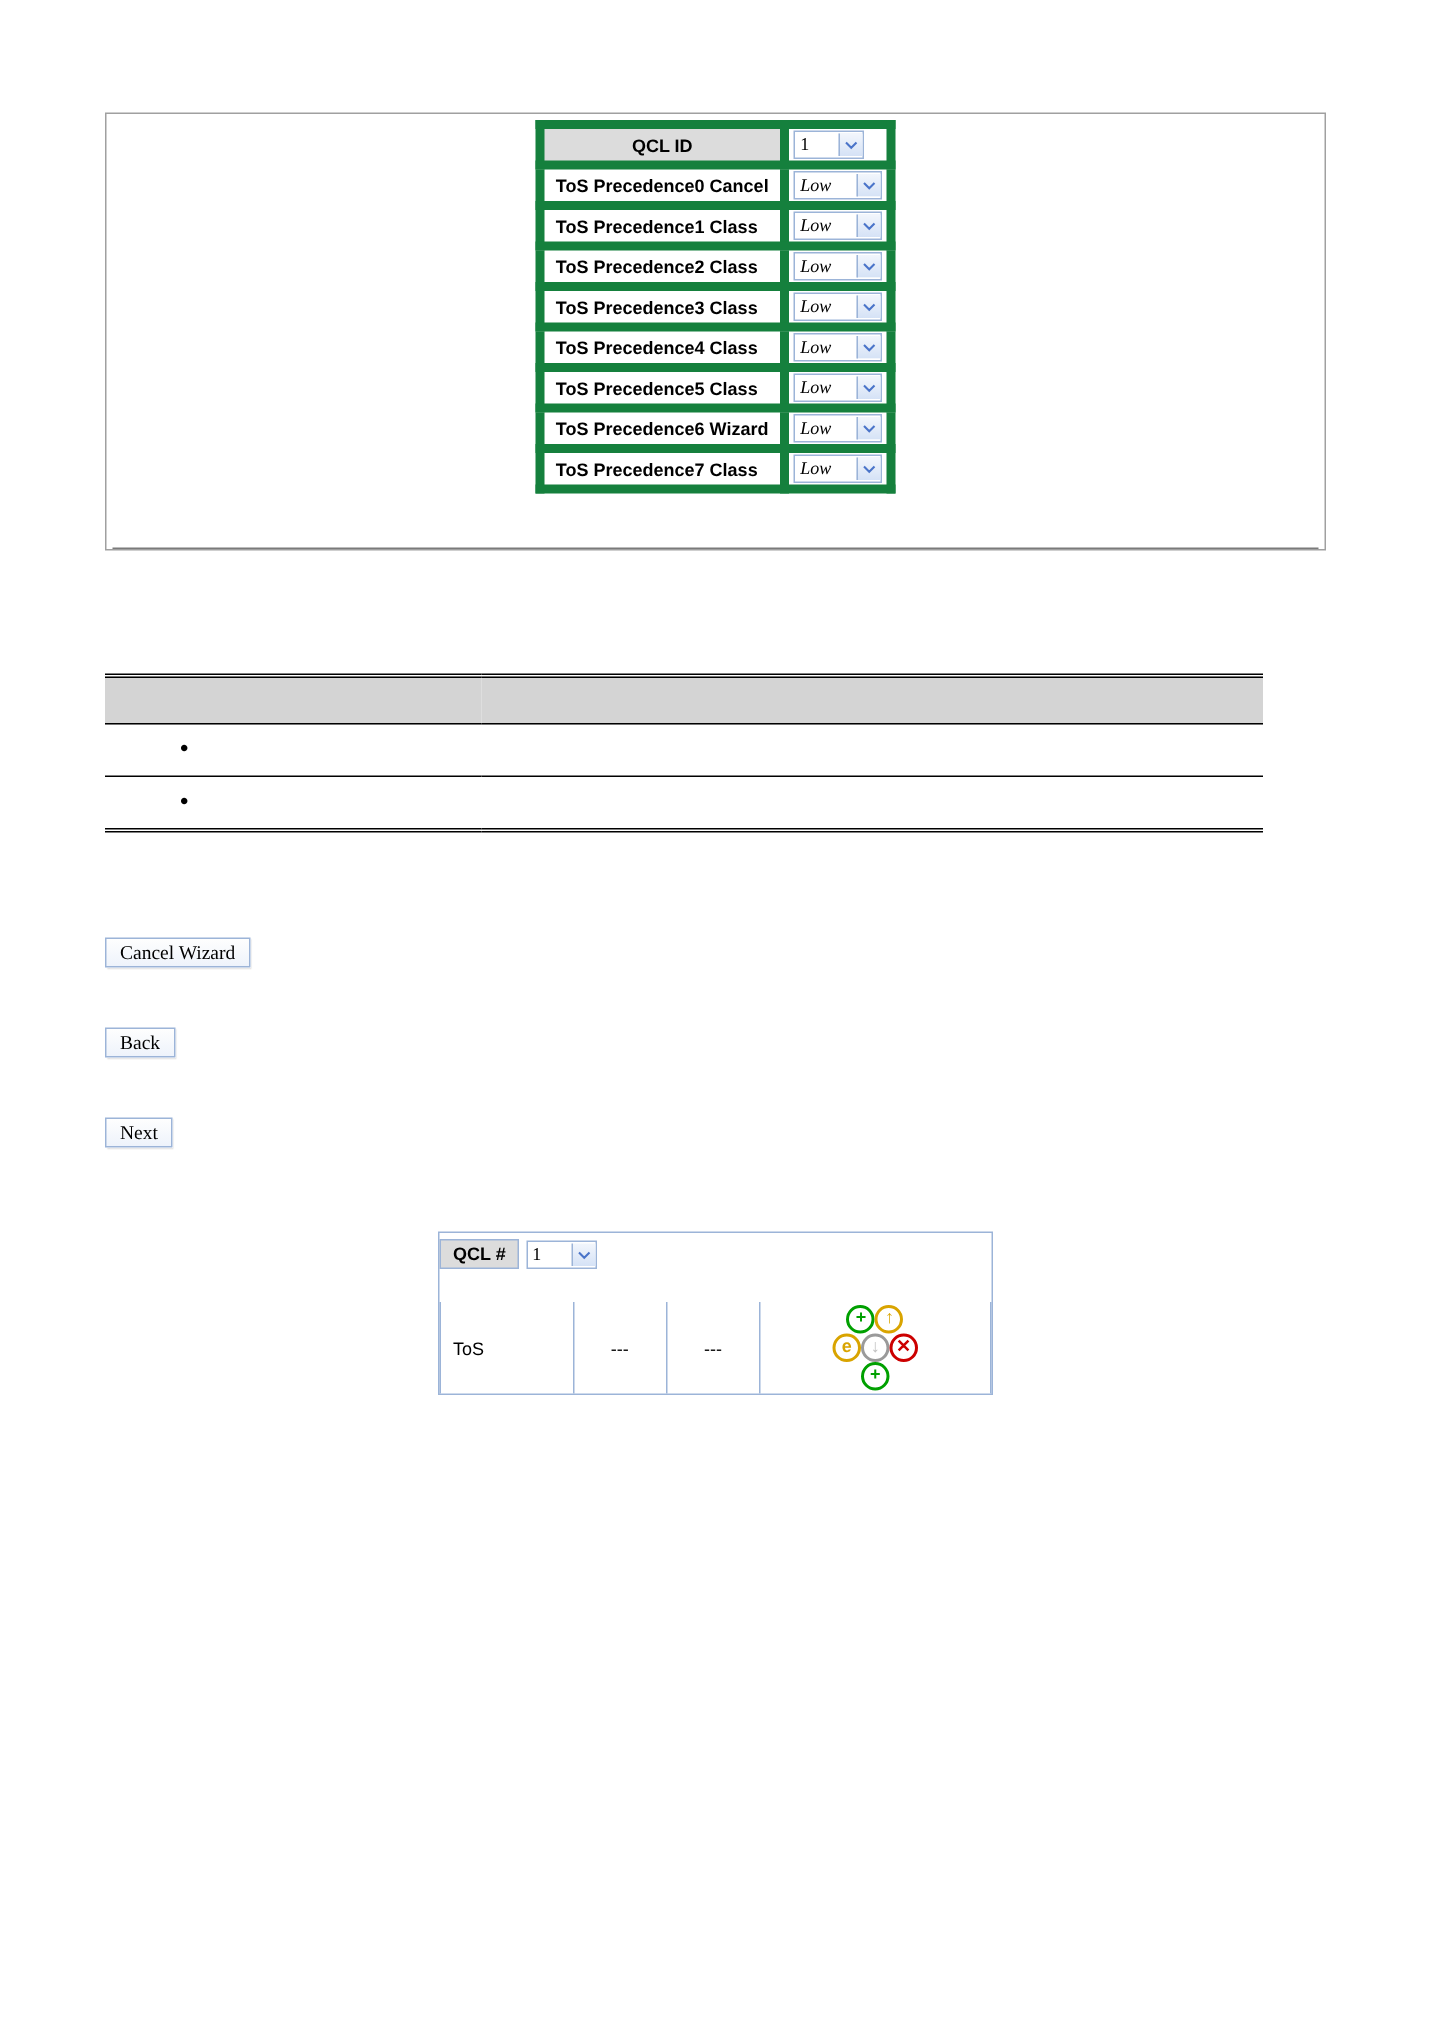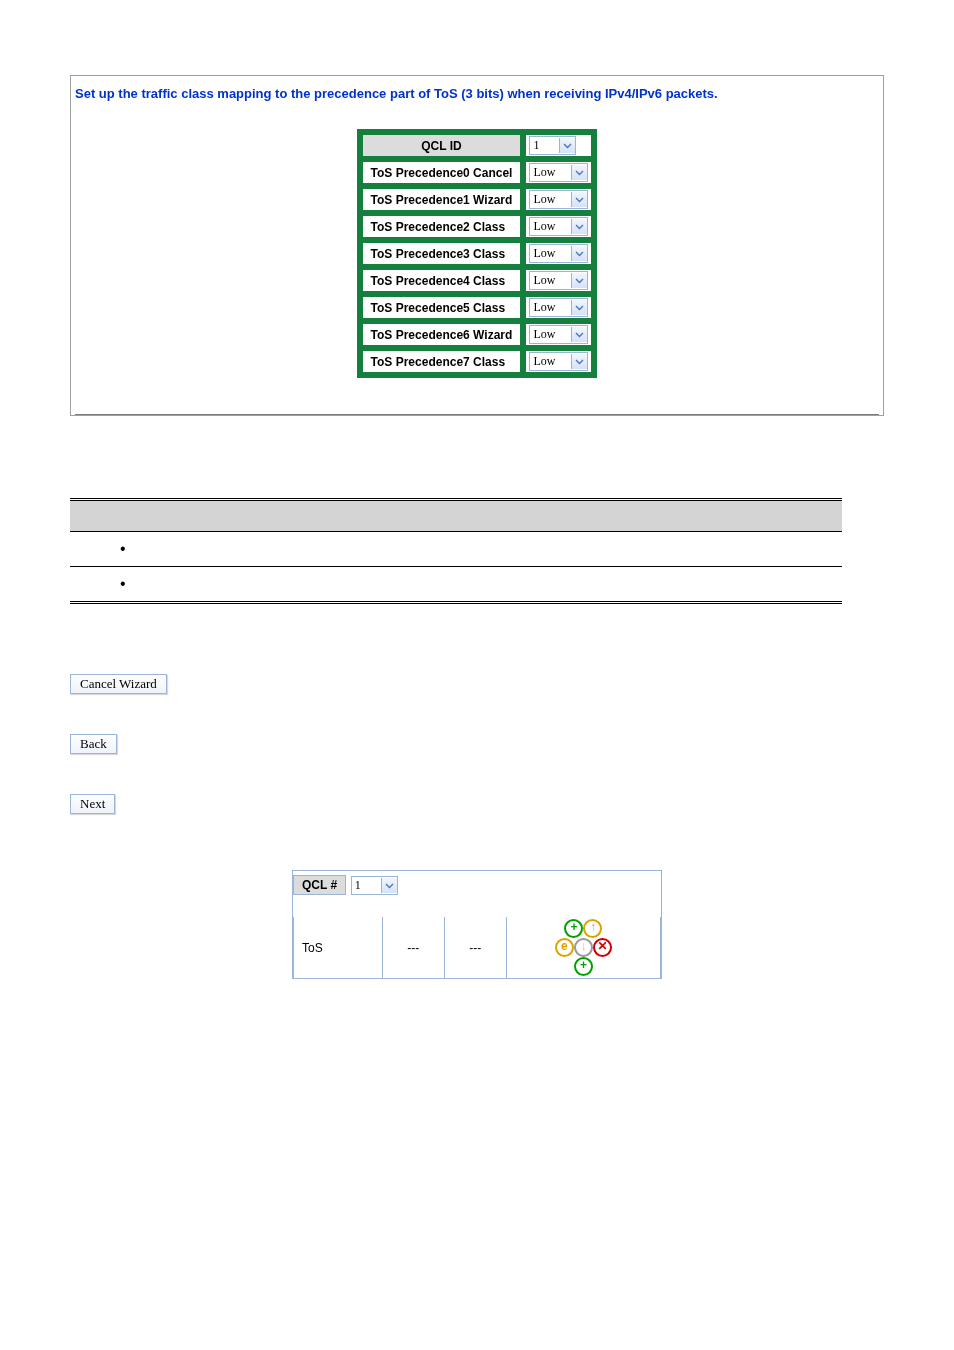--- a/index.html
+++ b/index.html
@@ -59,21 +59,21 @@
     background: #fff;
     height: 17px;
     font-family: Arial, sans-serif;
     font-size: 12px;
   }
   .select .val {
     padding: 0 4px 0 3px;
     min-width: 22px;
     font-family: "Times New Roman", serif;
   }
-  .select.wide .val { min-width: 34px; }
+  .select.wide .val { min-width: 34px; font-style: italic; }
   .select .arrow {
     width: 15px;
     height: 15px;
     background: linear-gradient(#f2f6fc, #d5e2f6);
     border-left: 1px solid #9cb4d8;
     display: flex;
     align-items: center;
     justify-content: center;
   }
   .select .arrow svg { display:block; }
@@ -206,21 +206,20 @@
   .ic-e     { border-color:#d9a400; color:#d9a400; }
   .ic-down  { border-color:#9a9a9a; color:#c4c4c4; }
   .ic-x     { border-color:#cc0000; color:#cc0000; }
   .ic-row { line-height: 15px; }
 </style>
 </head>
 <body>
 
 <div class="panel">
   <div class="panel-inner">
-    <div class="wiz-sub">Set up the traffic class mapping to the precedence part of ToS (3 bits) when receiving IPv4/IPv6 packets.</div>
 
     <table class="wiz">
       <tbody>
           <tr>
         <td class="hdr">QCL ID</td>
         <td class="cell">
           <span class="select">
             <span class="val">1</span>
             <span class="arrow">
               <svg width="9" height="6">
@@ -236,21 +235,21 @@
           <td class="cell"><span class="select wide">
             <span class="val">Low</span>
             <span class="arrow">
                   <svg width="9" height="6">
                     <path d="M1 1 L4.5 4.5 L8 1" stroke="#4a74c9" stroke-width="1.4" fill="none"></path>
                   </svg>
                 </span>
               </span></td>
           </tr>
       <tr>
-            <td>ToS Precedence1 Wizard</td>
+            <td>ToS Precedence1 Class</td>
           <td class="cell"><span class="select wide">
             <span class="val">Low</span>
             <span class="arrow">
                   <svg width="9" height="6">
                     <path d="M1 1 L4.5 4.5 L8 1" stroke="#4a74c9" stroke-width="1.4" fill="none"></path>
                   </svg>
                 </span>
               </span></td>
           </tr>
       <tr>

